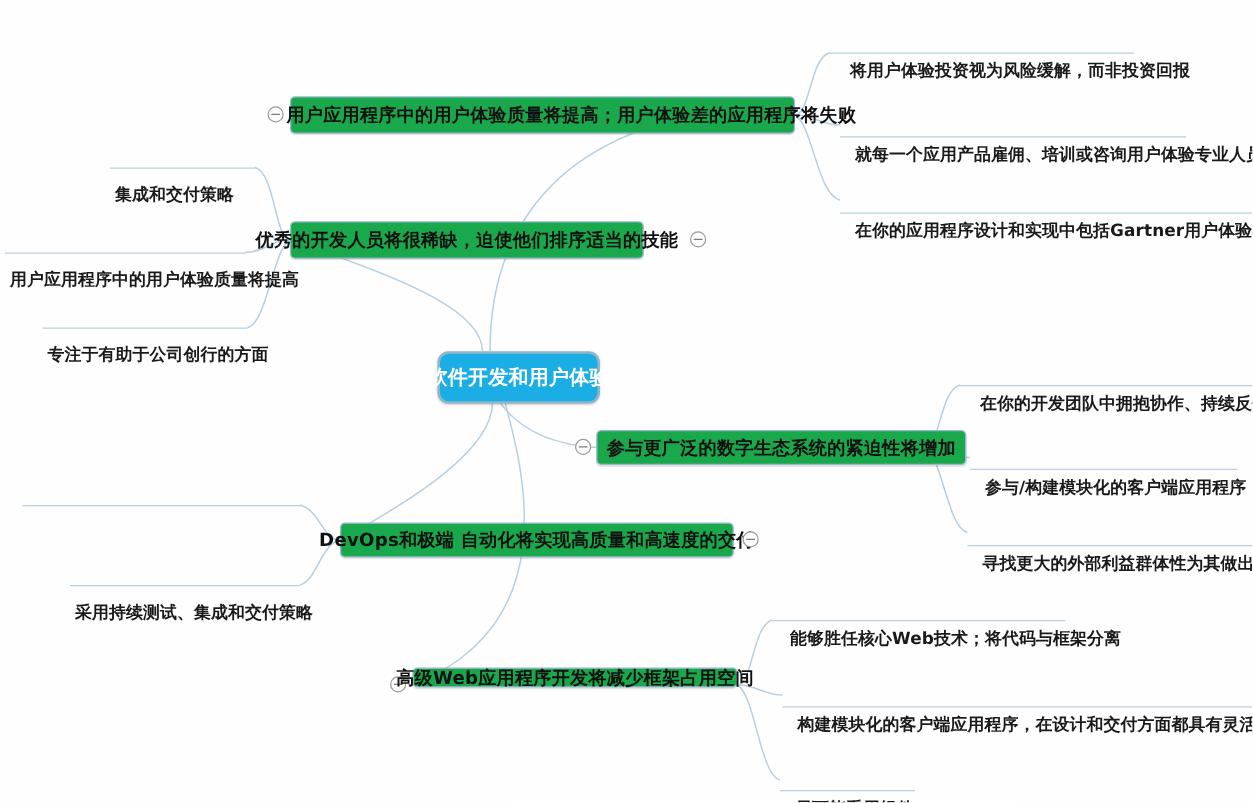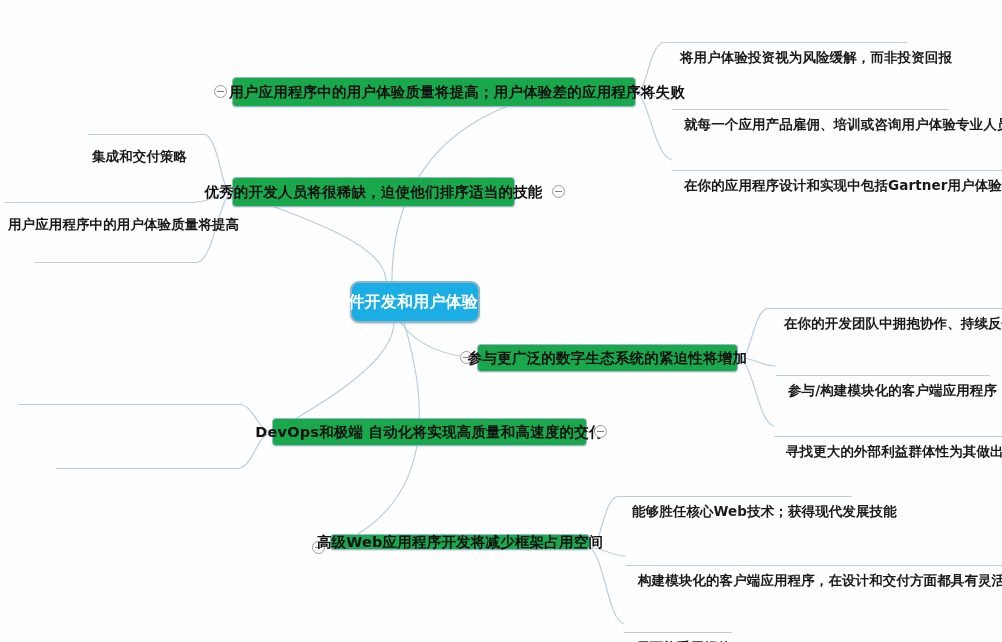--- a/index.html
+++ b/index.html
@@ -33,21 +33,20 @@
     letter-spacing: 0.2px;
   }
   .node-root {
     background: #1BAEE5;
     color: #ffffff;
     border: 2px solid #8fb5c9;
     border-radius: 9px;
     font-size: 16px;
     font-weight: 600;
     box-shadow: 0 1px 2px rgba(0,0,0,0.18);
-    justify-content: flex-end;
   }
   .node-branch {
     background: #19a84c;
     color: #111111;
     border: 1px solid #9ab8cf;
     border-radius: 4px;
     font-size: 14.5px;
     font-weight: 600;
     box-shadow: 0 1px 1px rgba(0,0,0,0.12);
   }
@@ -157,24 +156,27 @@
   <div class="leaf" style="left:92px; top:116px;">
     <span>集成和交付策略</span>
   </div>
   <div class="leaf-rail" style="left:88px; top:134px; width:116px;"></div>
 
   <div class="leaf" style="left:8px; top:184px;">
     <span>用户应用程序中的用户体验质量将提高</span>
   </div>
   <div class="leaf-rail" style="left:4px; top:202px; width:192px;"></div>
 
+  <div class="leaf" style="left:38px; top:244px;">
+    <span>专注于有助于公司创行的方面</span>
+  </div>
   <div class="leaf-rail" style="left:34px; top:262px; width:164px;"></div>
 
   <div class="toggle" style="left:460px; top:351px;"></div>
-  <div class="node node-branch" style="left:477px; top:344px; width:261px; height:28px;">
+  <div class="node node-branch" style="left:477px; top:344px; width:296px; height:28px;">
     <span>参与更广泛的数字生态系统的紧迫性将增加</span>
   </div>
 
   <div class="leaf" style="left:784px; top:283px;">
     <span>在你的开发团队中拥抱协作、持续反馈和共享</span>
   </div>
   <div class="leaf-rail" style="left:768px; top:308px; width:234px;"></div>
 
   <div class="leaf" style="left:788px; top:350px;">
     <span>参与/构建模块化的客户端应用程序</span>
@@ -186,29 +188,32 @@
   </div>
   <div class="leaf-rail" style="left:774px; top:436px; width:228px;"></div>
 
   <div class="node node-branch" style="left:272px; top:418px; width:315px; height:28px;">
     <span>DevOps和极端 自动化将实现高质量和高速度的交付</span>
   </div>
   <div class="toggle" style="left:594px; top:425px;"></div>
 
   <div class="leaf-rail" style="left:18px; top:404px; width:222px;"></div>
 
+  <div class="leaf" style="left:60px; top:450px;">
+    <span>采用持续测试、集成和交付策略</span>
+  </div>
   <div class="leaf-rail" style="left:56px; top:468px; width:184px;"></div>
 
   <div class="toggle" style="left:312px; top:541px;"></div>
   <div class="node node-branch" style="left:330px; top:534px; width:260px; height:16px;">
     <span>高级Web应用程序开发将减少框架占用空间</span>
   </div>
 
   <div class="leaf" style="left:632px; top:471px;">
-    <span>能够胜任核心Web技术；获得现代发展技能</span>
+    <span>能够胜任核心Web技术；将代码与框架分离</span>
   </div>
   <div class="leaf-rail" style="left:618px; top:496px; width:234px;"></div>
 
   <div class="leaf" style="left:638px; top:540px;">
     <span>构建模块化的客户端应用程序，在设计和交付方面都具有灵活性和敏捷性</span>
   </div>
   <div class="leaf-rail" style="left:626px; top:565px; width:376px;"></div>
 
   <div class="leaf" style="left:636px; top:607px;">
     <span>尽可能重用组件</span>

